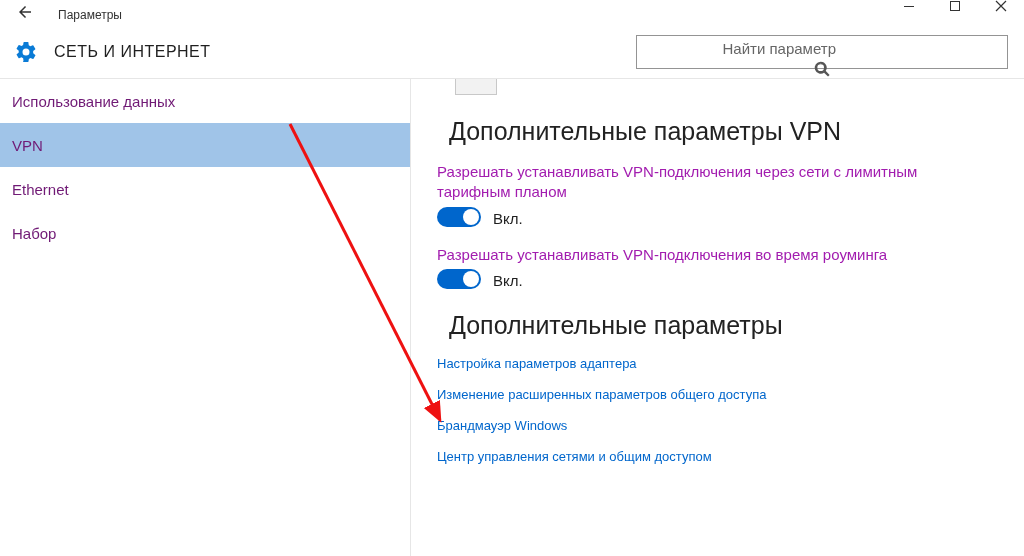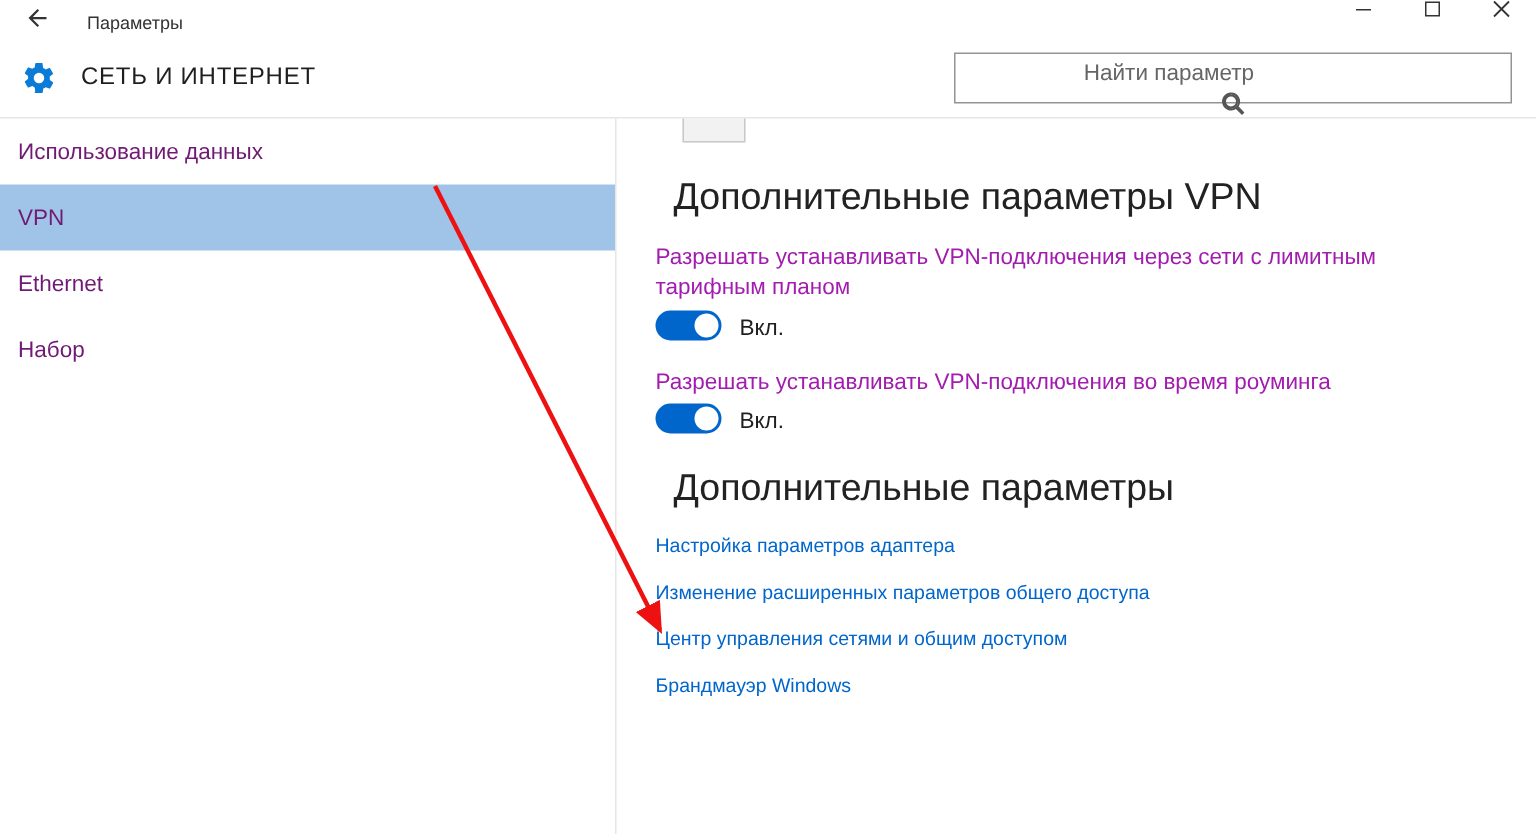--- a/index.html
+++ b/index.html
@@ -224,22 +224,22 @@
       <div class="toggle">
           <div class="knob"></div>
         </div>
       <span class="toggle-label">Вкл.</span>
     </div>
 
     <h2 class="section">Дополнительные параметры</h2>
 
     <a class="link">Настройка параметров адаптера</a>
     <a class="link">Изменение расширенных параметров общего доступа</a>
+    <a class="link">Брандмауэр Windows</a>
     <a class="link">Центр управления сетями и общим доступом</a>
-    <a class="link">Брандмауэр Windows</a>
   </div>
 
 </div>
 
 <svg class="arrow-svg">
   <defs>
     <marker id="arrowhead" markerWidth="8" markerHeight="8" refX="6" refY="3" orient="auto">
       <polygon points="0 0, 7 3, 0 6" fill="#e11"></polygon>
     </marker>
   </defs>

